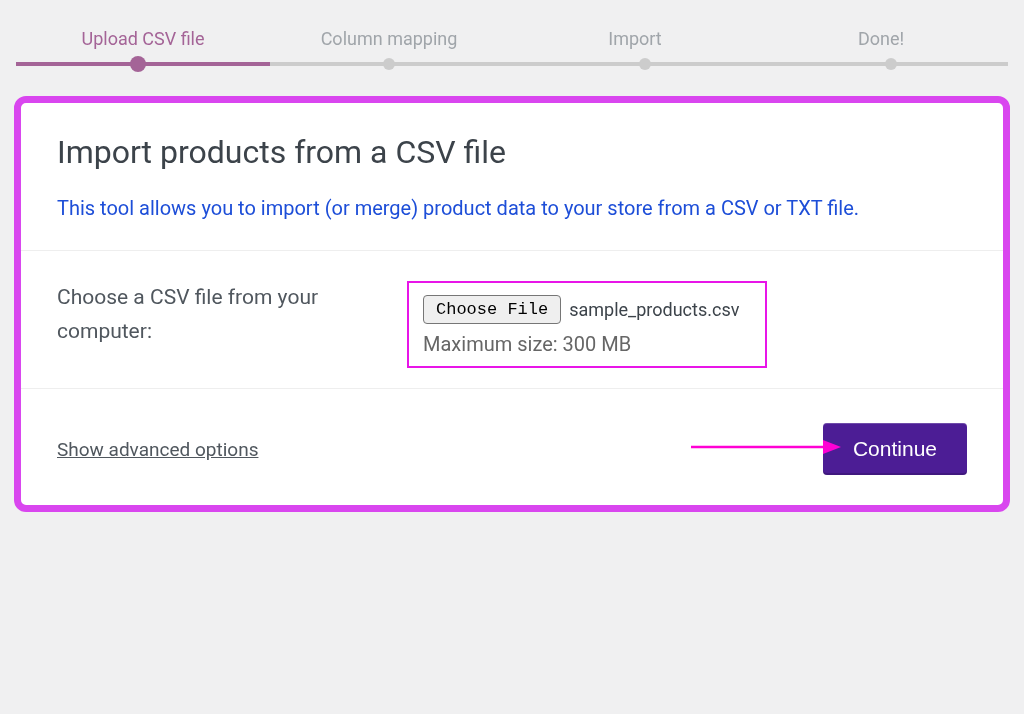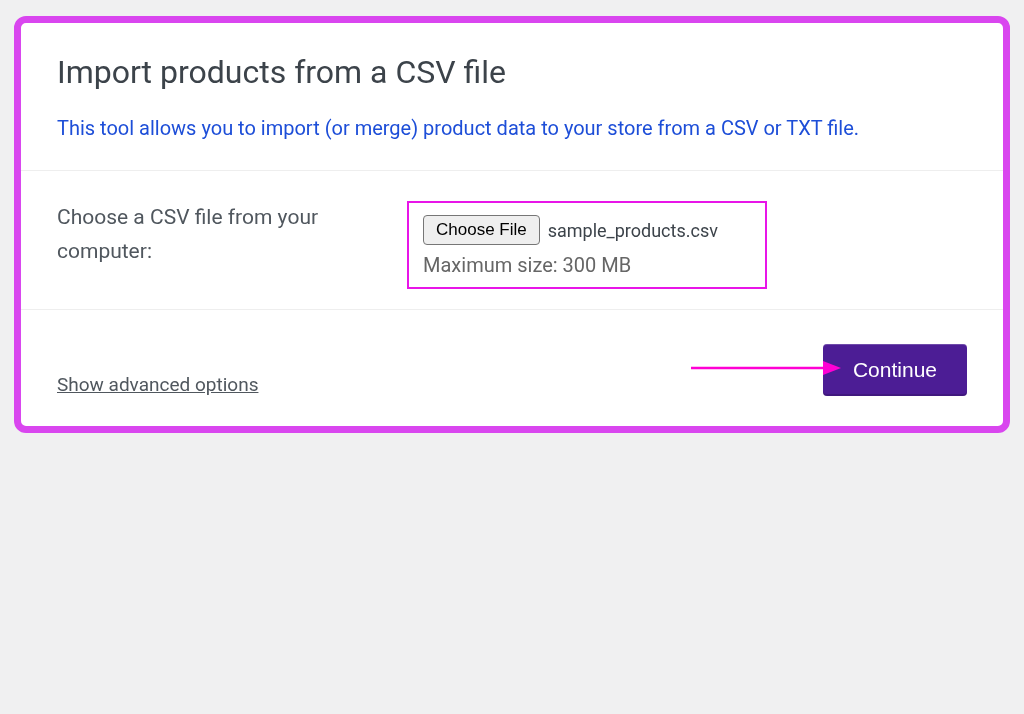--- a/index.html
+++ b/index.html
@@ -120,21 +120,21 @@
     display: inline-block;
     min-width: 360px;
   }
   .file-picker-row {
     display: flex;
     align-items: center;
     gap: 8px;
     margin-bottom: 8px;
   }
   .choose-file-btn {
-    font-family: Liberation Sans, sans-serif;
+    font-family: Liberation Mono, monospace;
     font-size: 17px;
     padding: 4px 12px;
     background: #efefef;
     border: 1px solid #767676;
     border-radius: 4px;
     cursor: pointer;
   }
   .file-name { font-size: 18px; color: #3c434a; }
   .hint { font-size: 20px; color: #666; }
 
@@ -151,21 +151,21 @@
     border-radius: 5px;
     background: #fff;
     margin-top: 3px;
     cursor: pointer;
   }
   .checkbox-text { line-height: 1.75; }
 
   .card-footer {
     padding: 34px 36px 30px 36px;
     display: flex;
-    align-items: flex-end;
+    align-items: center;
     justify-content: space-between;
     position: relative;
   }
   .adv-link {
     color: #50575e;
     font-size: 19px;
     text-decoration: underline;
     cursor: pointer;
   }
   .continue-btn {
@@ -188,20 +188,34 @@
     pointer-events: none;
   }
   .arrow line { stroke: #ff00d4; stroke-width: 2.5; }
   .arrow polygon { fill: #ff00d4; }
 </style>
 </head>
 <body>
 
 <div class="page">
 
+  <div class="stepper">
+    <div class="step-labels">
+      <div class="step-label active">Upload CSV file</div>
+      <div class="step-label">Column mapping</div>
+      <div class="step-label">Import</div>
+      <div class="step-label">Done!</div>
+    </div>
+    <div class="step-line"></div>
+    <div class="step-line-progress"></div>
+    <div class="step-dot d1 active"></div>
+    <div class="step-dot d2"></div>
+    <div class="step-dot d3"></div>
+    <div class="step-dot d4"></div>
+  </div>
 
   <div class="card">
 
     <div class="card-header">
       <h1>Import products from a CSV file</h1>
       <p class="subtitle">This tool allows you to import (or merge) product data to your store from a CSV or TXT file.</p>
     </div>
 
     <div class="form-section">
 

